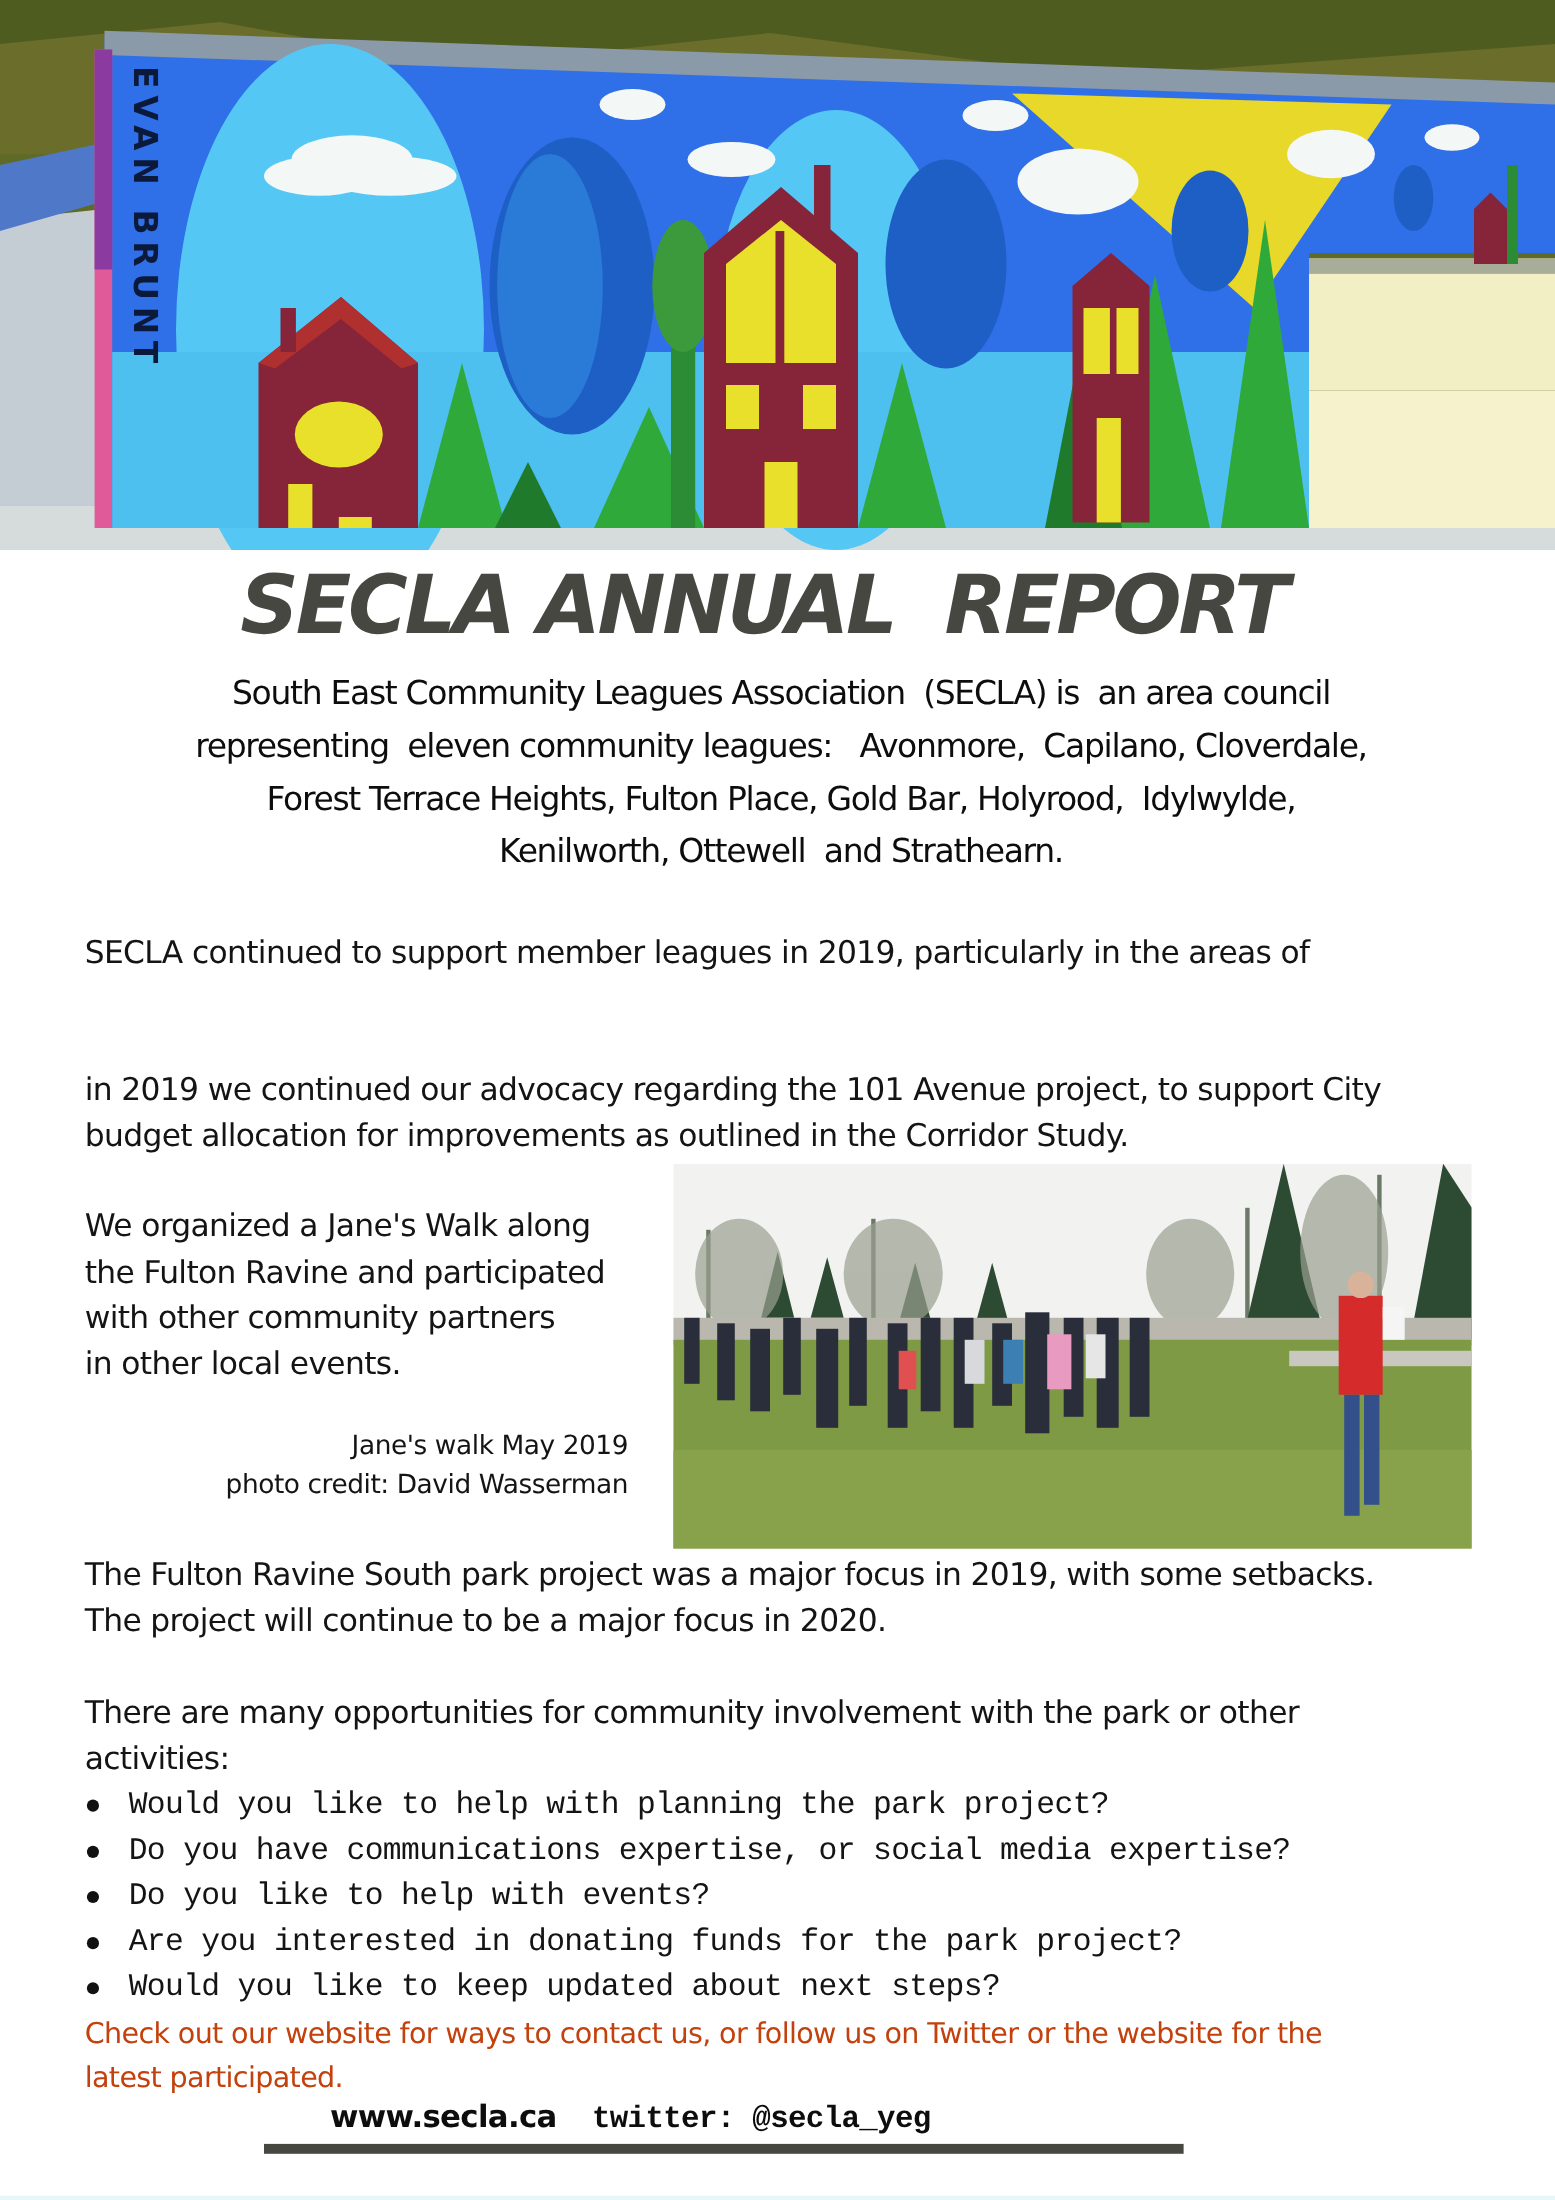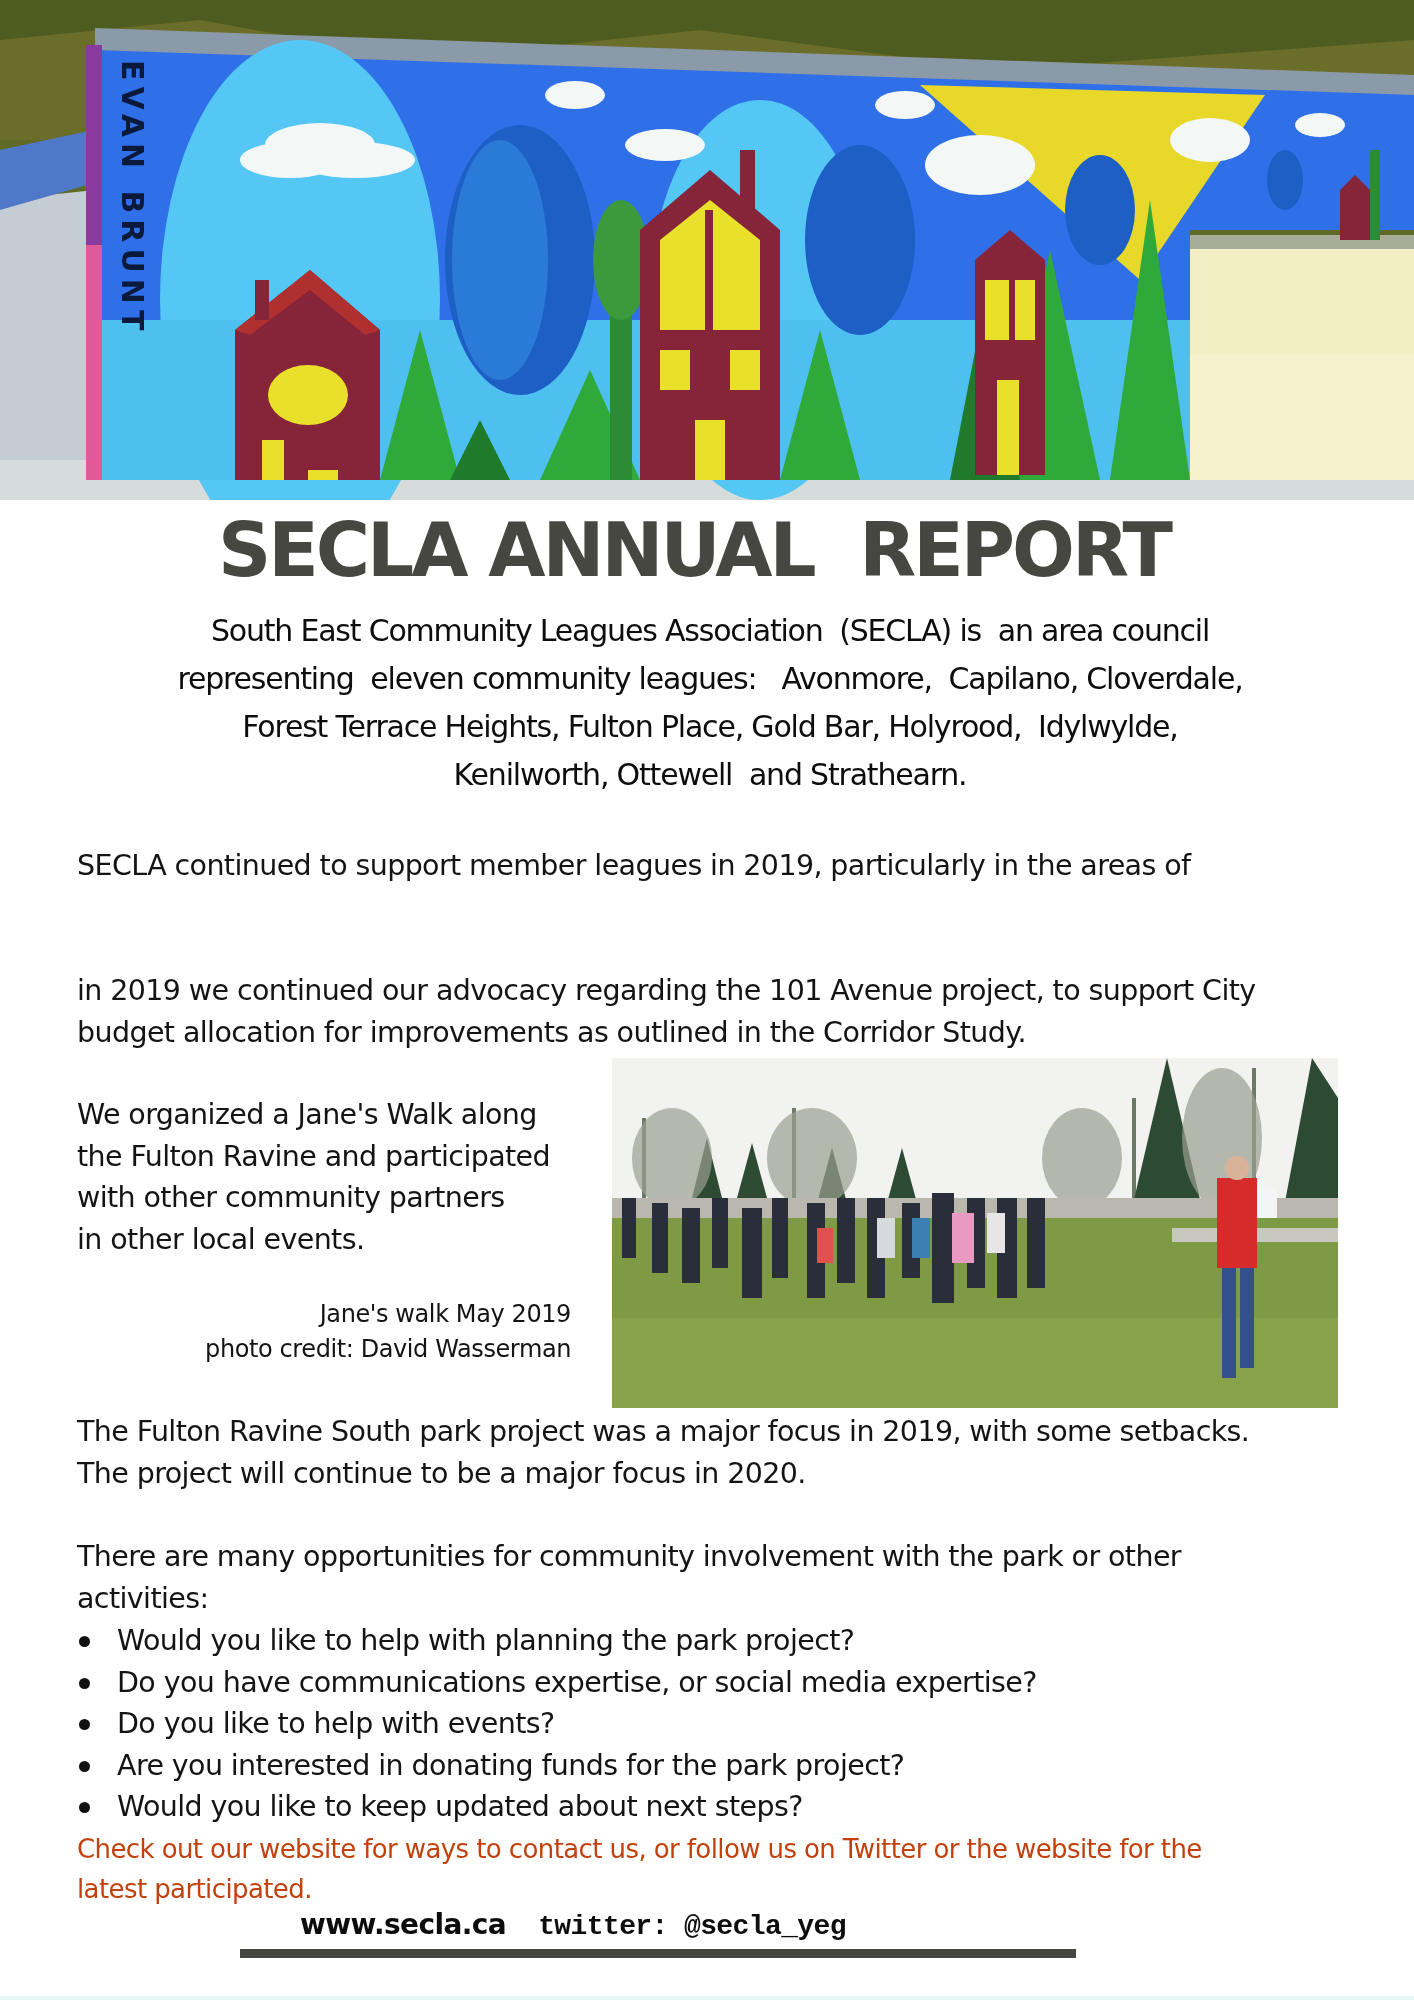--- a/index.html
+++ b/index.html
@@ -10,21 +10,21 @@
   #banner svg { display:block; }
   
   #title { left:0; width:1414px; top:505px; text-align:center; font-weight:bold; font-size:74px; letter-spacing:-3px; color:#474742; line-height:90px; padding-left:0; }
   #title span { position:relative; left:-13px; }
   #subtitle { left:90px; width:1240px; top:607px; text-align:center; font-weight:normal; font-size:30px; letter-spacing:-1.2px; line-height:48px; color:#0d0d0d; }
   .body-text { font-size:28.5px; letter-spacing:-0.6px; line-height:41.5px; color:#141414; font-family:"DejaVu Sans", sans-serif; }
   .p { position:absolute; left:77px; width:1290px; margin:0; }
   #caption { position:absolute; left:100px; width:471px; top:1297px; text-align:right; font-size:24px; line-height:35px; letter-spacing:-0.4px; color:#141414; }
   #photo { left:612px; top:1058px; width:726px; height:350px; overflow:hidden; }
   ul.bullets { list-style:none; padding:0; margin:0; position:absolute; left:77px; top:1620px; width:1290px; }
-  ul.bullets li { position:relative; padding-left:40px; }
+  ul.bullets li { position:relative; padding-left:40px;font-family:Liberation Mono, monospace; }
   ul.bullets li .dot { position:absolute; left:2px; top:16px; width:11px; height:11px; border-radius:50%; background:#111; }
   #links { left:300px; top:1908px; font-weight:bold; font-size:28px; letter-spacing:-0.6px; color:#0d0d0d; white-space:nowrap; }
   #links .twitter { margin-left:32px;font-family:Liberation Mono, monospace; }
   #rule { left:240px; top:1949px; width:836px; height:9px; background:#474742; }
   #bottom-edge { left:0; top:1996px; width:1414px; height:4px; background:#e6f7f7; }
 </style>
 </head>
 <body>
 
 <div id="banner" class="abs">
@@ -113,21 +113,21 @@
       <rect x="1015" y="280" width="20" height="60" fill="#e8e02a"></rect>
       <rect x="997" y="380" width="22" height="95" fill="#e8e02a"></rect>
     </g>
     <polygon points="1340,190 1355,175 1370,190 1370,240 1340,240" fill="#86243a"></polygon>
 
     <text x="0" y="0" transform="translate(122,60) rotate(90)" font-family="DejaVu Sans, sans-serif" font-size="30" font-weight="bold" fill="#0b1a3a" letter-spacing="6">EVAN BRUNT</text>
   </svg>
 </div>
 
 <div id="title" class="abs">
-  <span style="white-space:pre;">SECLA ANNUAL  REPORT</span>
+  <span style="white-space:pre;font-style:italic;">SECLA ANNUAL  REPORT</span>
 </div>
 
 <div id="subtitle" class="abs">
   <div style="white-space:pre;">South East Community Leagues Association  (SECLA) is  an area council</div>
   <div style="white-space:pre;">representing  eleven community leagues:   Avonmore,  Capilano, Cloverdale,</div>
   <div style="white-space:pre;">Forest Terrace Heights, Fulton Place, Gold Bar, Holyrood,  Idylwylde,</div>
   <div style="white-space:pre;">Kenilworth, Ottewell  and Strathearn.</div>
 </div>
 
 <div class="p body-text" style="top:845px;">

